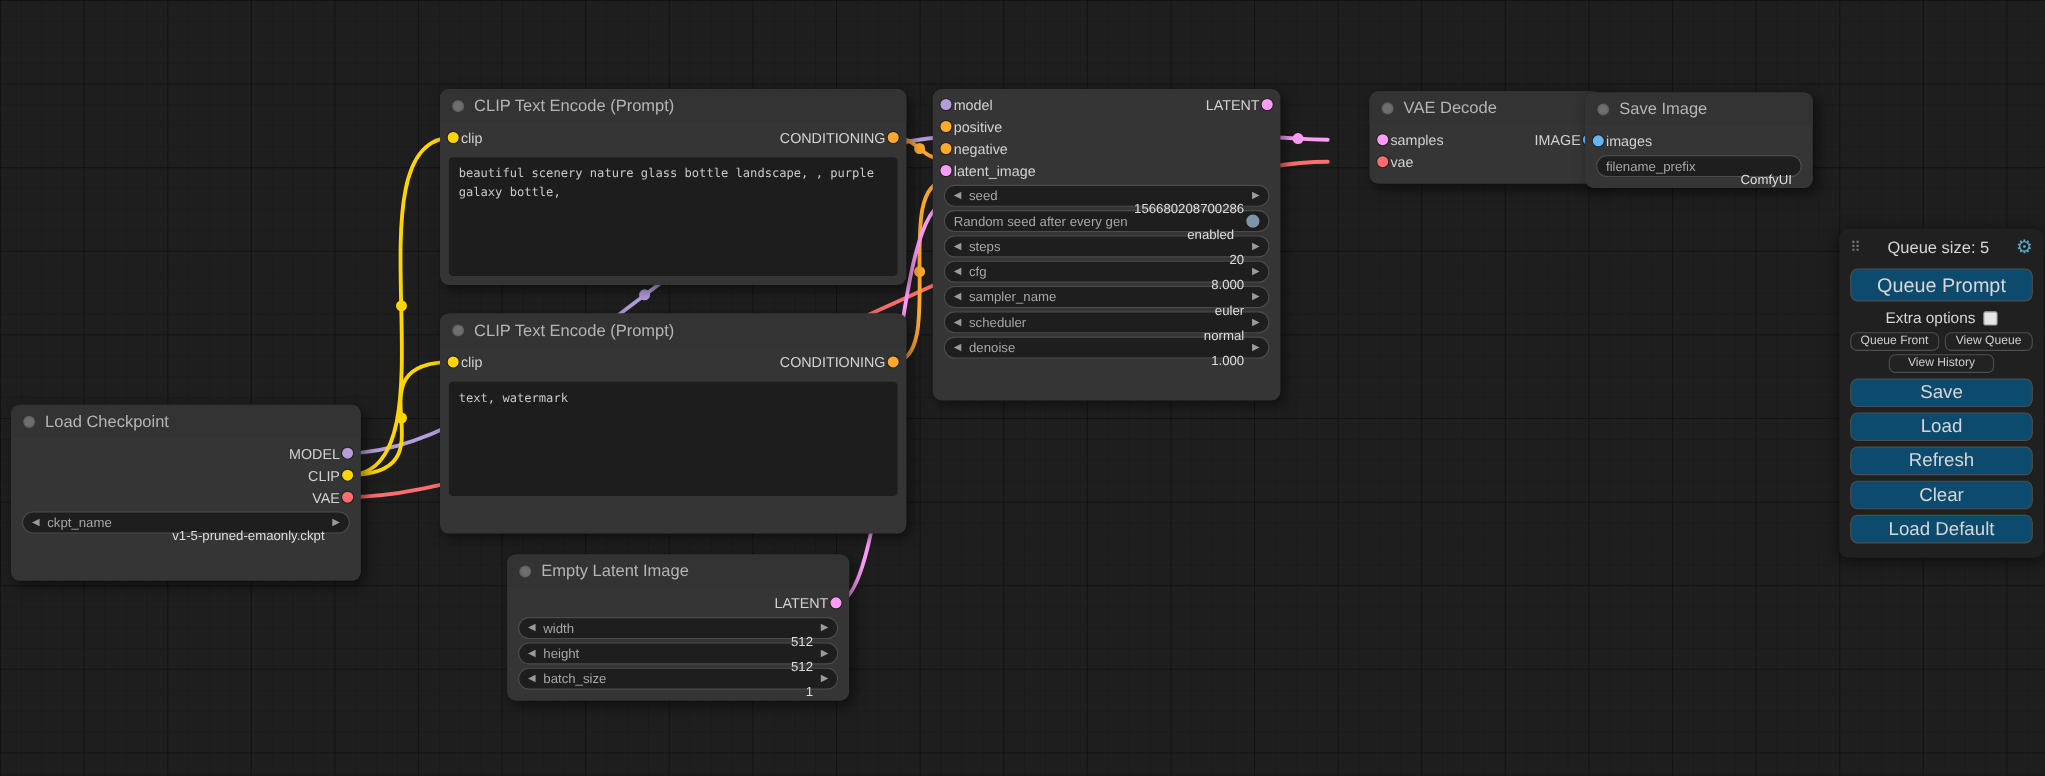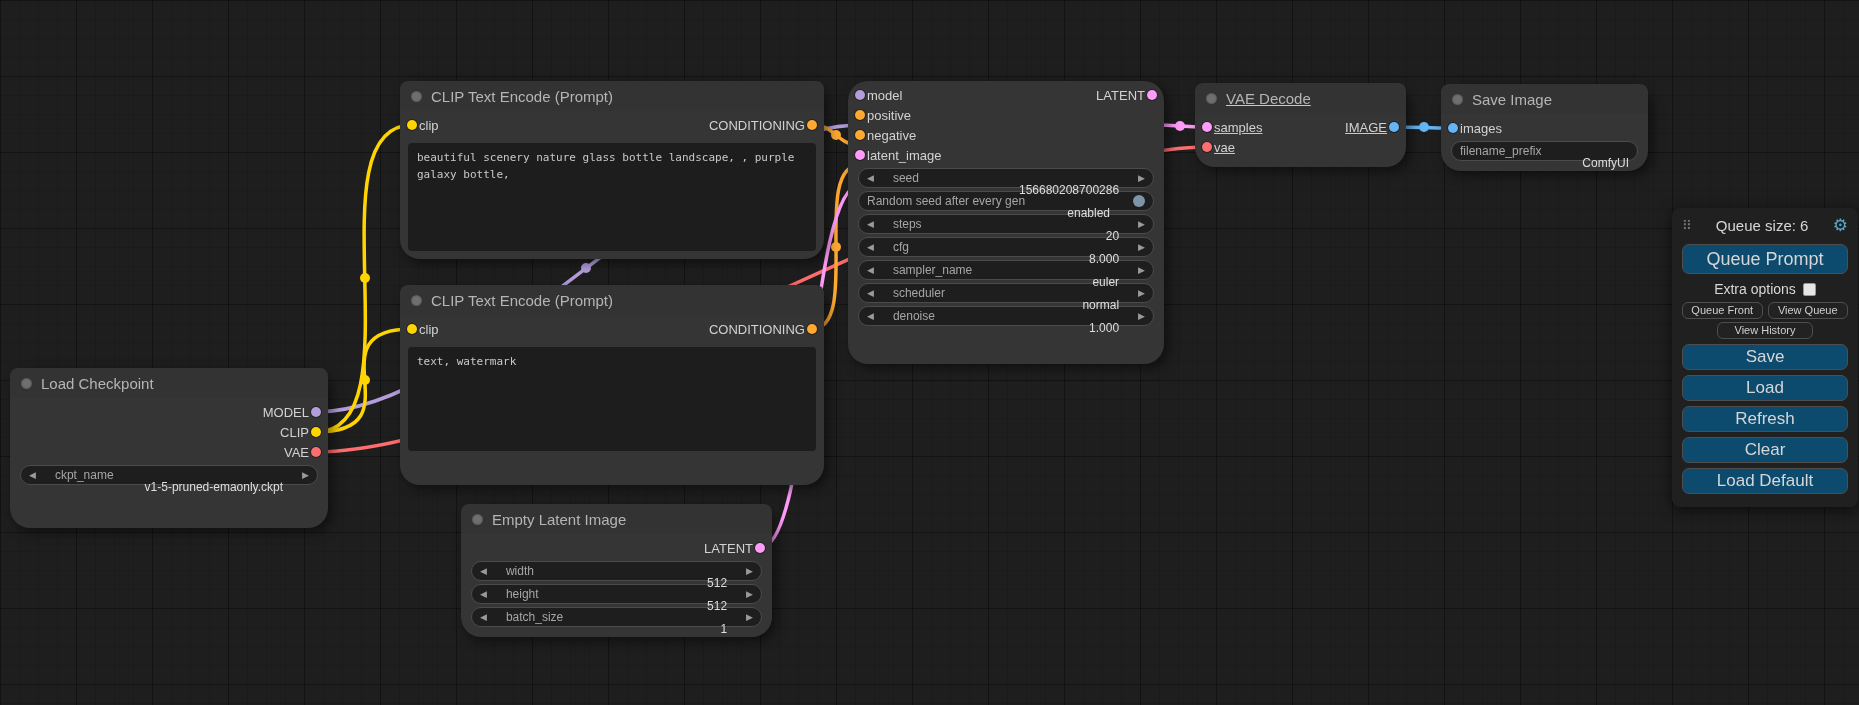--- a/index.html
+++ b/index.html
@@ -7,36 +7,36 @@
     background-color:#1e1e1e;
     background-image:
       linear-gradient(rgba(0,0,0,.30) 1px, transparent 1px),
       linear-gradient(90deg, rgba(0,0,0,.30) 1px, transparent 1px),
       linear-gradient(rgba(0,0,0,.10) 1px, transparent 1px),
       linear-gradient(90deg, rgba(0,0,0,.10) 1px, transparent 1px);
     background-size:76px 76px,76px 76px,19px 19px,19px 19px;
     font-family:"Liberation Sans",sans-serif;}
   .wires{position:absolute;inset:0;z-index:1;pointer-events:none;}
   .wire{fill:none;stroke-width:3.5;stroke-linecap:round;}
-  .node{position:absolute;z-index:2;background:#353535;border-radius:20px;
+  .node{position:absolute;z-index:2;background:#353535;border-radius:8px;
     box-shadow:4px 4px 12px rgba(0,0,0,.5);color:#c8c8c8;box-sizing:border-box;}
   .node-title{height:30px;background:#333333;border-radius:8px 8px 0 0;display:flex;align-items:center;gap:9px;
     padding:0 11px;font-size:15px;color:#b5b5b5;box-sizing:border-box;}
   .status-dot{width:11px;height:11px;border-radius:50%;background:#6f6f6f;flex:none;box-shadow:inset 0 0 2px rgba(0,0,0,.5);}
   .slots{padding-top:4px;}
   .slot-row{position:relative;height:20px;display:flex;align-items:center;padding:0 19px;font-size:13px;color:#d2d2d2;box-sizing:border-box;}
   .in-label{margin-right:auto;}
   .out-label{margin-left:auto;}
   .dot{position:absolute;top:50%;transform:translateY(-50%);width:10px;height:10px;border-radius:50%;box-shadow:0 0 0 1px rgba(0,0,0,.35);}
   .dot.in{left:7px;}
   .dot.out{right:7px;}
   .c-model{background:#B39DDB;} .c-clip{background:#FFD500;} .c-vae{background:#FF6E6E;}
   .c-cond{background:#FFA931;} .c-latent{background:#FF9CF9;} .c-image{background:#64B5F6;}
   .widget{height:20px;margin:3px 10px 0;background:#1e1e1e;border:1px solid #4b4b4b;border-radius:10px;
-    display:flex;align-items:center;gap:19px;padding:0 8px;font-size:12px;color:#a6a6a6;box-sizing:border-box;}
+    display:flex;align-items:center;gap:7px;padding:0 8px;font-size:12px;color:#a6a6a6;box-sizing:border-box;}
   .w-value{margin-left:auto;color:#dedede;white-space:nowrap;margin-top:24px;}
   .arrow{font-family:"DejaVu Sans",sans-serif;font-size:9px;color:#9a9a9a;line-height:1;cursor:pointer;}
   .knob{width:12px;height:12px;border-radius:50%;background:#7e95a7;flex:none;margin-left:4px;}
   .prompt{display:block;margin:8px;width:calc(100% - 16px);background:#1d1d1d;border:none;border-radius:4px;
     padding:7px 9px;box-sizing:border-box;color:#c9c9c9;font:11px/1.5 "DejaVu Sans Mono",monospace;
     resize:none;overflow:hidden;outline:none;}
   .queue-panel{position:absolute;z-index:5;left:1672px;top:208px;width:186px;background:#202020;border-radius:8px;
     box-shadow:0 3px 14px rgba(0,0,0,.6);padding:6px 10px 8px;box-sizing:border-box;color:#d6d6d6;}
   .qp-header{display:flex;align-items:center;height:22px;}
   .drag-handle{color:#777;font-family:"DejaVu Sans",sans-serif;font-size:13px;cursor:grab;}
@@ -194,21 +194,21 @@
       <span class="arrow">▶</span>
     </div>
     <div class="widget">
       <span class="arrow">◀</span>
       <span>denoise</span>
       <span class="w-value">1.000</span>
       <span class="arrow">▶</span>
     </div>
   </div>
 
-  <div class="node" style="left:1195px;top:83px;width:211px;height:84px;text-decoration:underline;">
+  <div class="node" style="left:1245px;top:83px;width:211px;height:84px;">
     <div class="node-title">
       <span class="status-dot"></span>
       <span>VAE Decode</span>
     </div>
     <div class="slots">
       <div class="slot-row">
         <span class="dot in c-latent"></span>
         <span class="in-label">samples</span>
         <span class="out-label">IMAGE</span>
         <span class="dot out c-image"></span>
@@ -264,21 +264,21 @@
       <span class="arrow">◀</span>
       <span>batch_size</span>
       <span class="w-value">1</span>
       <span class="arrow">▶</span>
     </div>
   </div>
 
   <div class="queue-panel">
     <div class="qp-header">
       <span class="drag-handle">⠿</span>
-      <span class="qp-title">Queue size: 6</span>
+      <span class="qp-title">Queue size: 5</span>
       <span class="gear">⚙</span>
     </div>
     <button class="qp-big qp-primary">Queue Prompt</button>
     <div class="qp-extra">
       <span>Extra options</span>
       <span class="checkbox"></span>
     </div>
     <div class="qp-row">
       <button class="qp-small">Queue Front</button>
       <button class="qp-small">View Queue</button>

